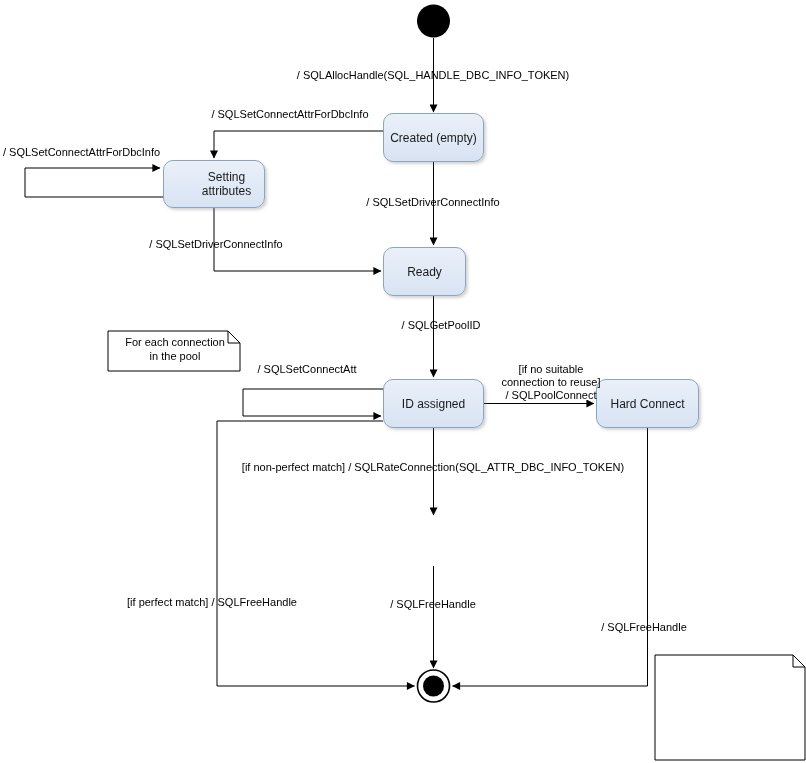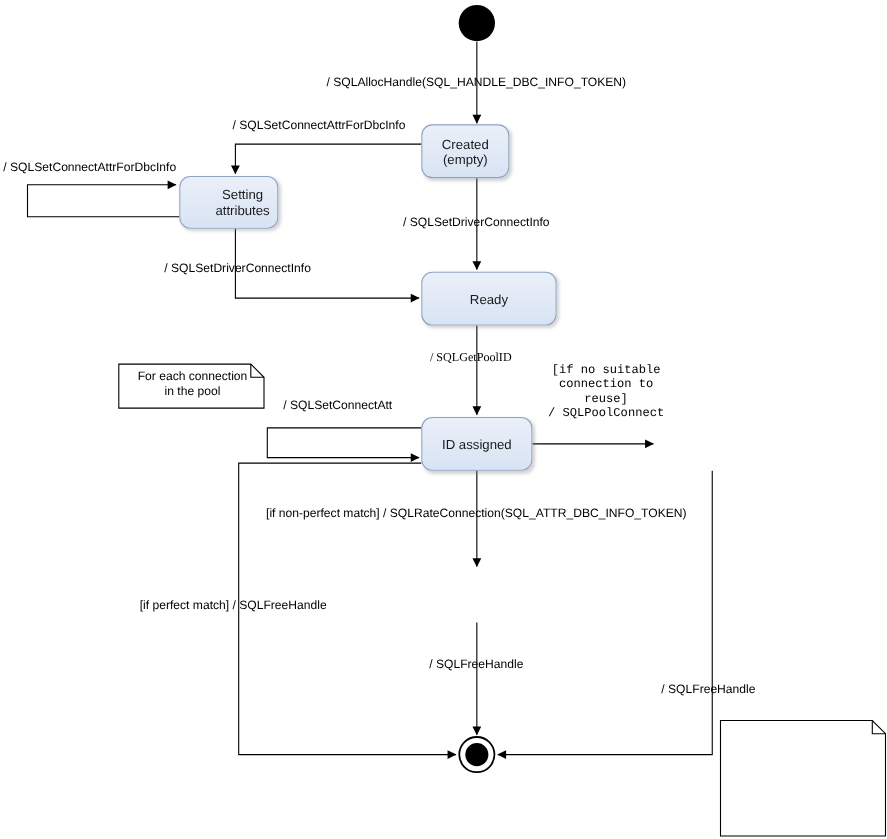--- a/index.html
+++ b/index.html
@@ -79,37 +79,38 @@
 
     <circle cx="433.5" cy="686" r="16" fill="#fff" stroke="#000" stroke-width="1.6"></circle>
     <circle cx="433.5" cy="686" r="10.5" fill="#000"></circle>
 
     <polygon points="108,331 228,331 240,343 240,371 108,371" fill="#fff" stroke="#000" stroke-width="1"></polygon>
     <polyline points="228,331 228,343 240,343" fill="none" stroke="#000" stroke-width="1"></polyline>
     <polygon points="655,655 793,655 805,667 805,760 655,760" fill="#fff" stroke="#000" stroke-width="1"></polygon>
     <polyline points="793,655 793,667 805,667" fill="none" stroke="#000" stroke-width="1"></polyline>
   </svg>
 
-  <div class="state" style="left:383px; top:113px; width:80px; height:49px;">Created (empty)</div>
-  <div class="state" style="left:163px; top:160px; width:90px; height:48px;padding-left:25px;">Setting
+  <div class="state" style="left:383px; top:113px; width:101px; height:49px;">Created (empty)</div>
+  <div class="state" style="left:163px; top:160px; width:102px; height:48px;padding-left:25px;">Setting
 attributes</div>
-  <div class="state" style="left:383px; top:247px; width:123px; height:49px;">Ready</div>
+  <div class="state" style="left:383px; top:247px; width:83px; height:49px;">Ready</div>
   <div class="state" style="left:383px; top:379px; width:101px; height:49px;">ID assigned</div>
+  <div class="state" style="left:596px; top:379px; width:103px; height:49px;">Hard Connect</div>
 
   <div class="label" style="left:233px; top:69px; width:400px;">/ SQLAllocHandle(SQL_HANDLE_DBC_INFO_TOKEN)</div>
   <div class="label" style="left:190px; top:108px; width:200px;">/ SQLSetConnectAttrForDbcInfo</div>
   <div class="label left" style="left:3px; top:146px; width:220px;">/ SQLSetConnectAttrForDbcInfo</div>
   <div class="label" style="left:333px; top:196px; width:200px;">/ SQLSetDriverConnectInfo</div>
   <div class="label" style="left:116px; top:238px; width:200px;">/ SQLSetDriverConnectInfo</div>
-  <div class="label" style="left:328px; top:319px; width:200px;font-family:Liberation Serif, serif;">/ SQLGetPoolID</div>
+  <div class="label" style="left:341px; top:319px; width:200px;">/ SQLGetPoolID</div>
   <div class="label" style="left:207px; top:363px; width:200px;">/ SQLSetConnectAtt</div>
-  <div class="label" style="left:491px; top:331px; width:120px;font-family:Liberation Mono, monospace;">[if no suitable
+  <div class="label" style="left:491px; top:363px; width:120px;">[if no suitable
 connection to reuse]
 / SQLPoolConnect</div>
   <div class="label" style="left:133px; top:461px; width:600px;">[if non-perfect match] / SQLRateConnection(SQL_ATTR_DBC_INFO_TOKEN)</div>
   <div class="label" style="left:333px; top:598px; width:200px;">/ SQLFreeHandle</div>
-  <div class="label" style="left:112px; top:545px; width:200px;">[if perfect match] / SQLFreeHandle</div>
+  <div class="label" style="left:112px; top:596px; width:200px;">[if perfect match] / SQLFreeHandle</div>
   <div class="label" style="left:544px; top:621px; width:200px;">/ SQLFreeHandle</div>
 
   <div class="note-text" style="left:115px; top:335px; width:120px;">For each connection
 in the pool</div>
 
 </div>
 
 </body></html>

